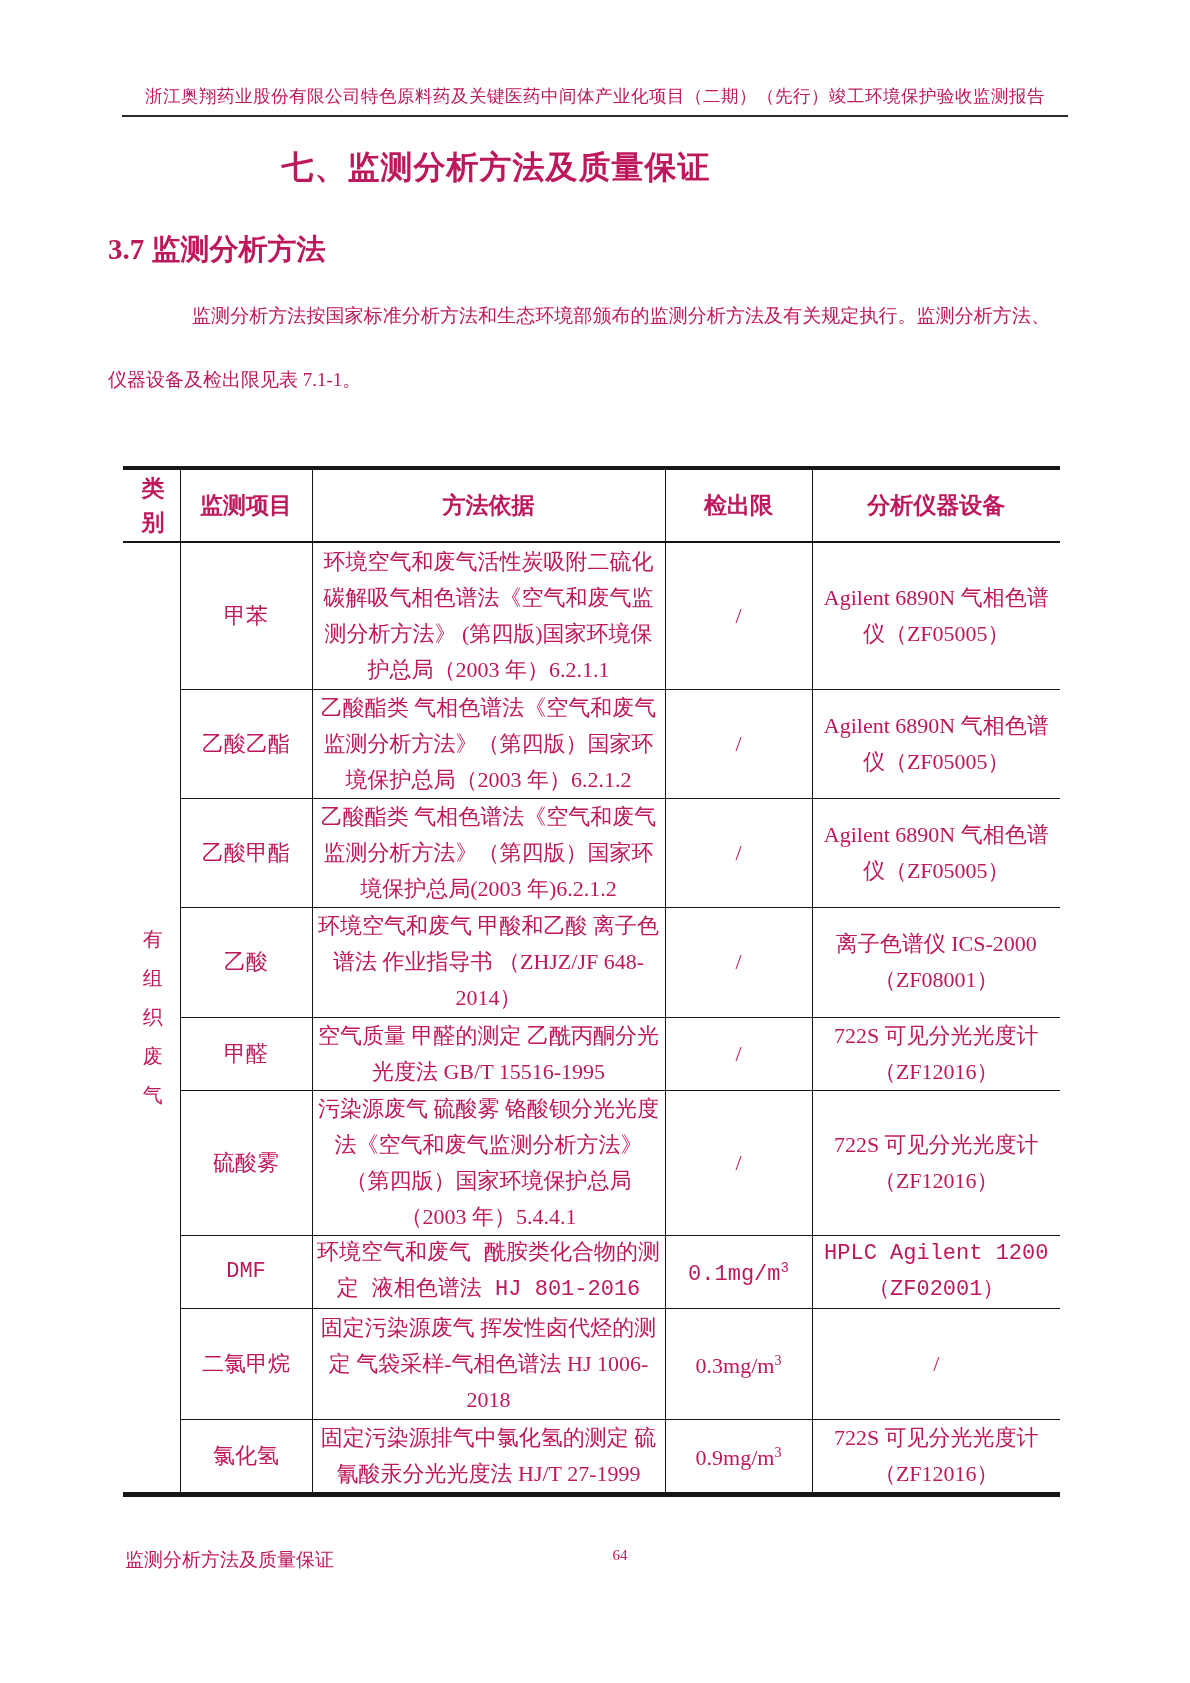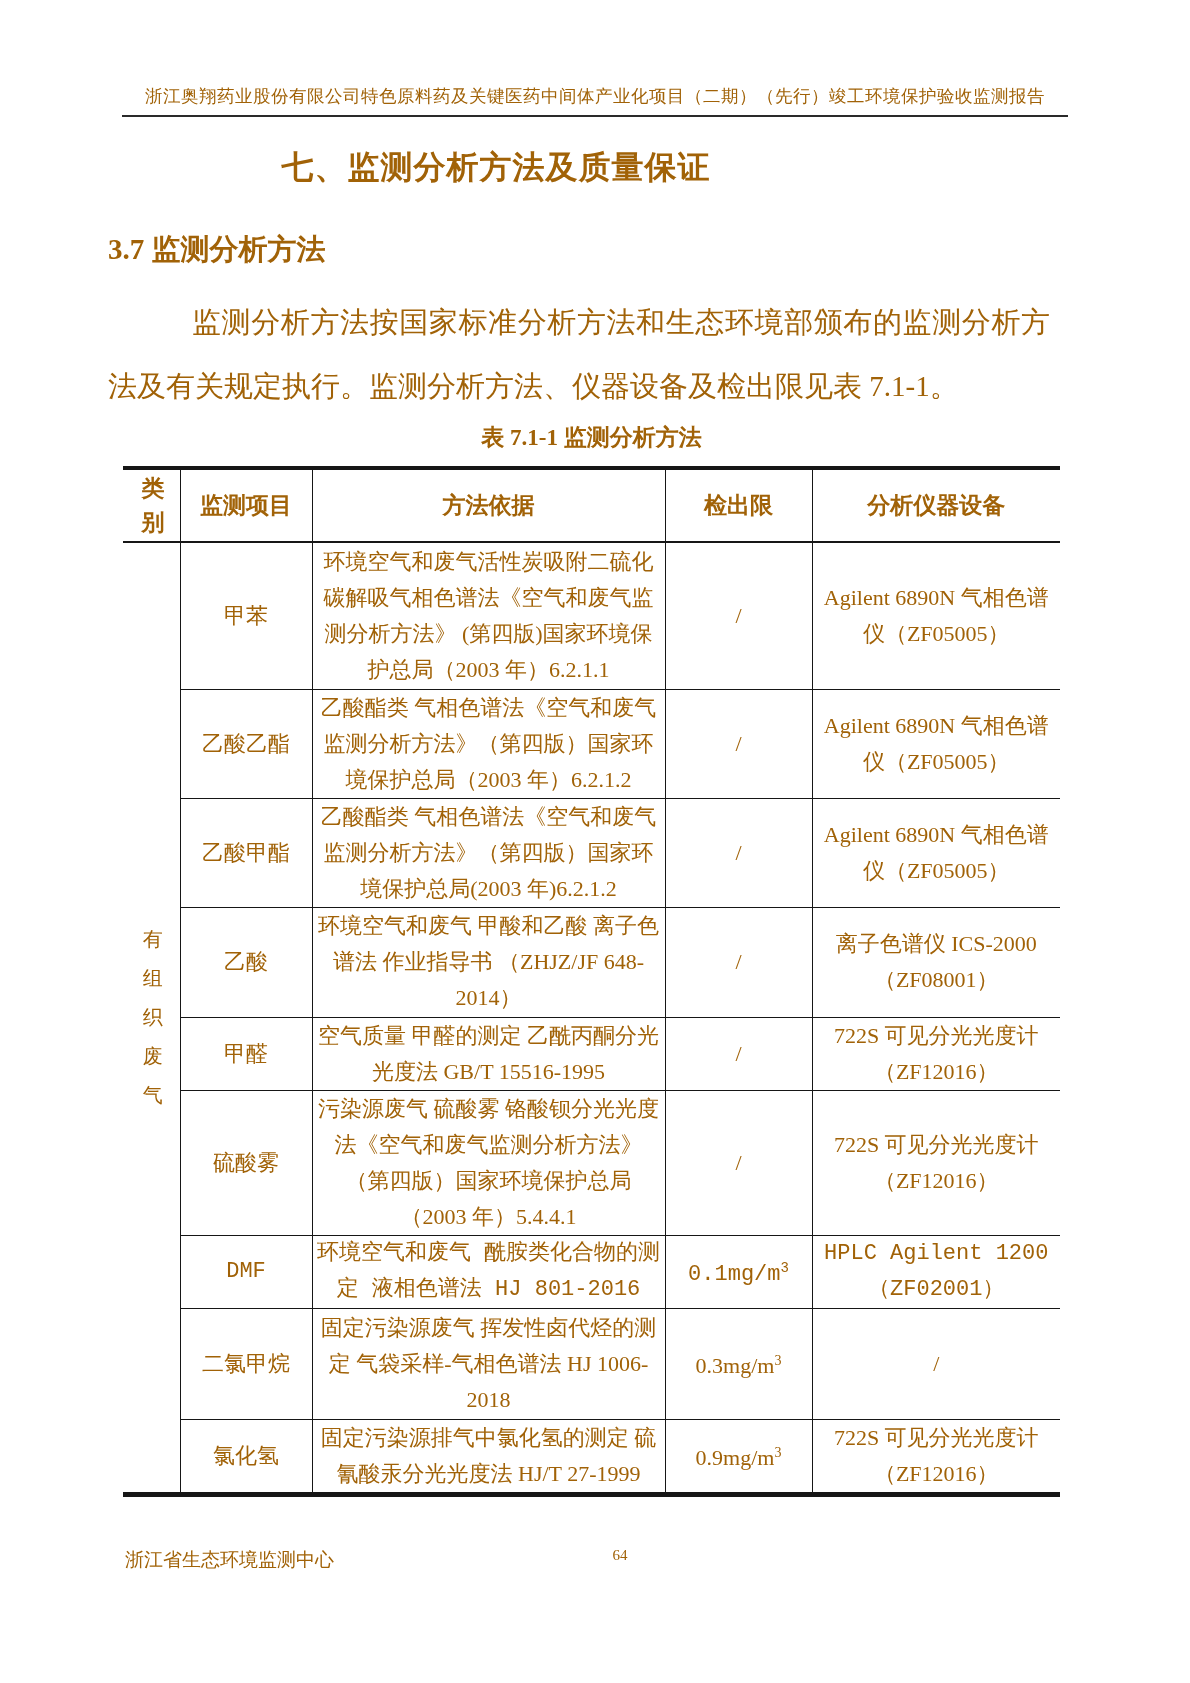--- a/index.html
+++ b/index.html
@@ -2,21 +2,21 @@
 <html><head>
 <meta charset="utf-8">
 <style>
   html,body{margin:0;padding:0;background:#888;}
   .page{
     position:relative;
     width:1190px;height:1683px;
     margin:0 auto;
     background:#ffffff;
     font-family:"Liberation Serif","DejaVu Serif",serif;
-    color:#a16207;
+    color:#be185d;
     overflow:hidden;
   }
   .doc-header{
     position:absolute;
     top:84px;left:122px;width:946px;
     text-align:center;
     font-size:17.5px;
     letter-spacing:0.5px;
     padding-bottom:7px;
     border-bottom:2.5px solid #2a2a2a;
@@ -31,22 +31,22 @@
     letter-spacing:1px;
   }
   .section-heading{
     position:absolute;
     top:230px;left:108px;
     font-size:29px;
     font-weight:bold;
   }
   .body-paragraph{
     position:absolute;
-    top:290px;left:108px;width:942px;
-    font-size:29px;
+    top:284px;left:108px;width:942px;
+    font-size:19px;
     line-height:64px;
     text-indent:84px;
     text-align:justify;
   }
   .table-caption{
     position:absolute;
     top:422px;left:123px;width:937px;
     text-align:center;
     font-size:23px;
     font-weight:bold;
@@ -106,21 +106,20 @@
 <div class="page">
 
   <div class="doc-header">浙江奥翔药业股份有限公司特色原料药及关键医药中间体产业化项目（二期）（先行）竣工环境保护验收监测报告</div>
 
   <div class="doc-title">七、监测分析方法及质量保证</div>
 
   <div class="section-heading">3.7 监测分析方法</div>
 
   <div class="body-paragraph">监测分析方法按国家标准分析方法和生态环境部颁布的监测分析方法及有关规定执行。监测分析方法、仪器设备及检出限见表 7.1-1。</div>
 
-  <div class="table-caption">表 7.1-1  监测分析方法</div>
 
   <table class="monitor-table">
     <colgroup>
       <col style="width:57px">
       <col style="width:132px">
       <col style="width:353px">
       <col style="width:147px">
       <col style="width:248px">
     </colgroup>
     <thead>
@@ -188,16 +187,16 @@
         </tr>
         <tr style="height: 74px;">
           <td class="bl cell-item">氯化氢</td>
           <td class="bl cell-method">固定污染源排气中氯化氢的测定 硫氰酸汞分光光度法 HJ/T 27-1999</td>
           <td class="bl cell-limit">0.9mg/m<sup>3</sup></td>
           <td class="bl cell-instrument">722S 可见分光光度计（ZF12016）</td>
         </tr>
       </tbody>
   </table>
 
-  <div class="footer-left">浙江省生态环境监测中心</div>
+  <div class="footer-left">监测分析方法及质量保证</div>
   <div class="footer-page">64</div>
 
 </div>
 
 </body></html>

